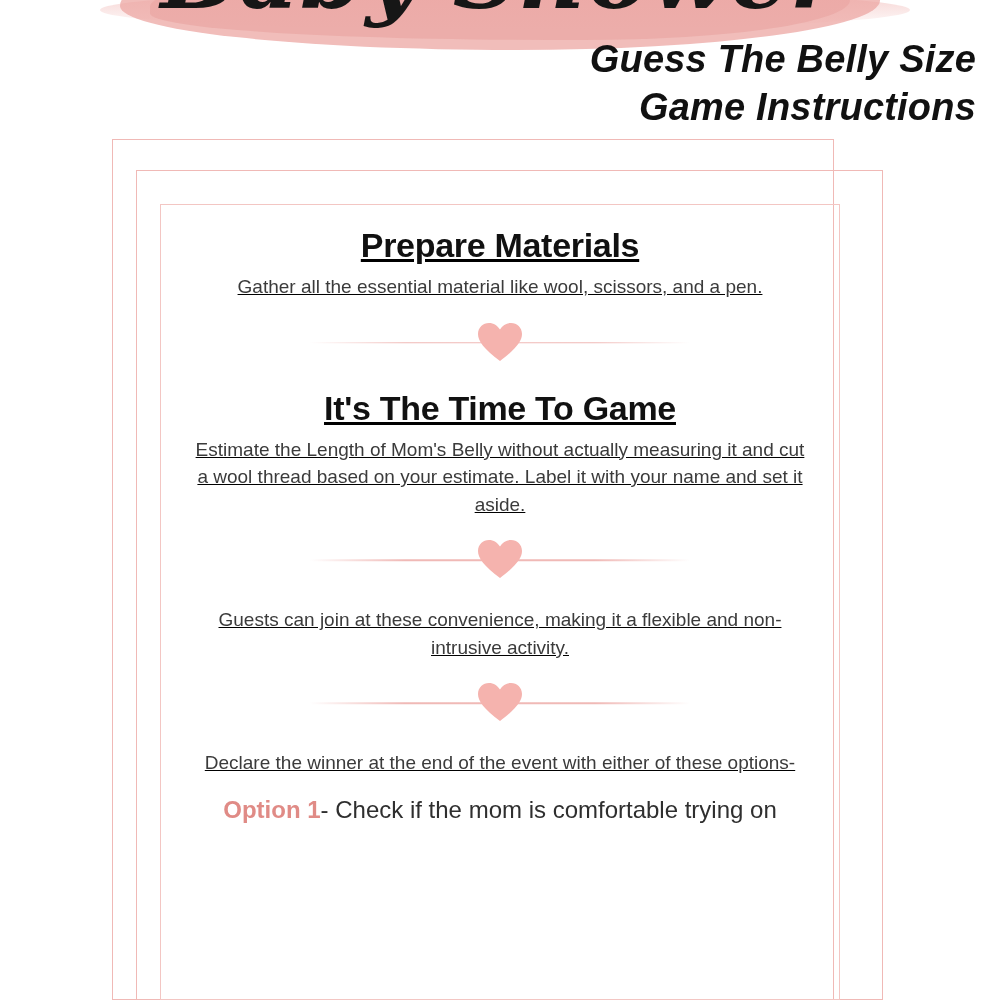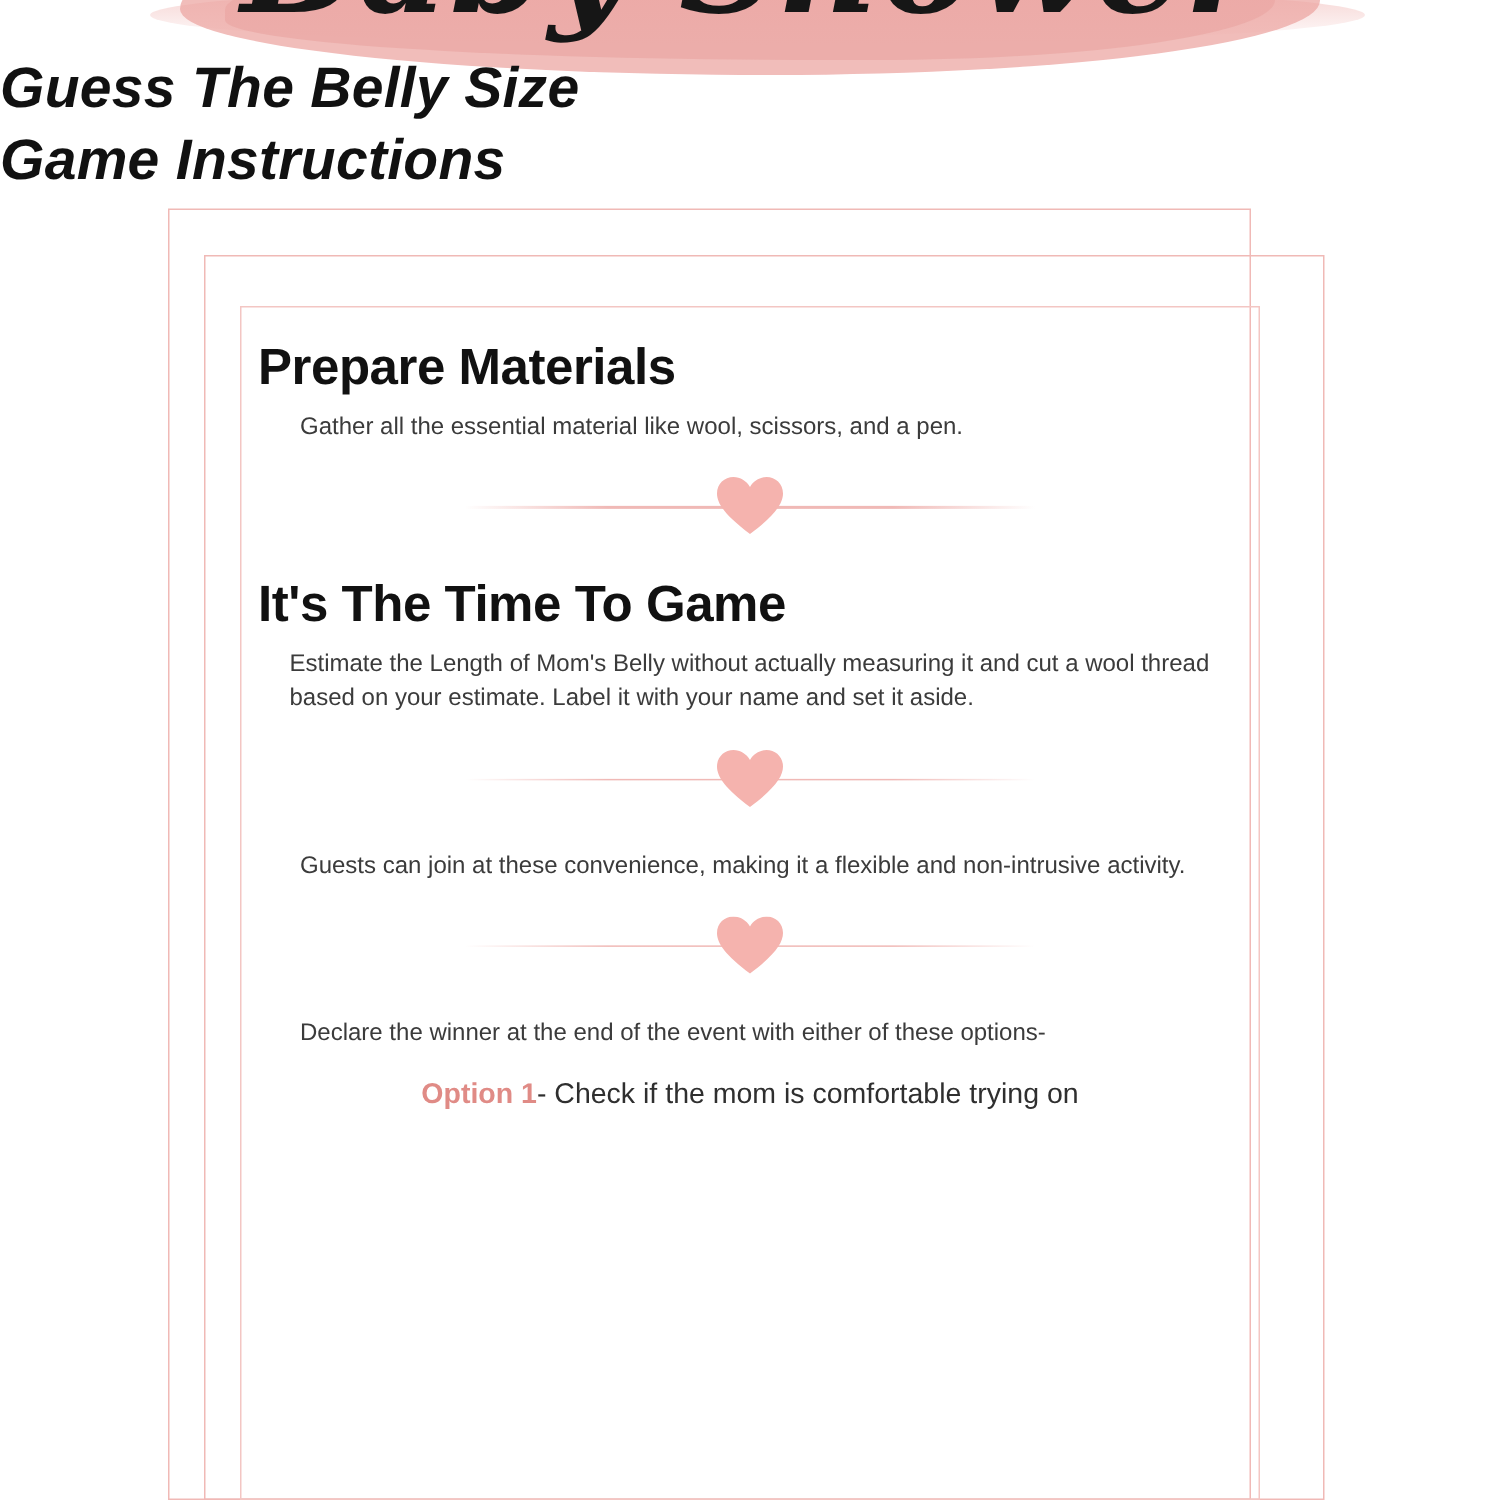--- a/index.html
+++ b/index.html
@@ -64,21 +64,21 @@
     overflow: hidden;
     height: 110px;
   }
 
   
   .headline {
     position: absolute;
     top: 36px;
     left: 0;
     width: 976px;
-    text-align: left;
+    text-align: right;
     font-family: "Liberation Sans", sans-serif;
     font-weight: bold;
     font-style: italic;
     font-size: 38px;
     line-height: 1.25;
     color: #111111;
     letter-spacing: .2px;
   }
   .headline .l2 { display: block; }
 
@@ -95,33 +95,33 @@
   
   .content {
     position: absolute;
     left: 160px;
     top: 204px;
     width: 680px;
     box-sizing: border-box;
     padding: 22px 12px 0 12px;
   }
 
-  .section { text-align: left; }
+  .section { text-align: center; text-decoration: underline; }
 
   .sec-title {
     font-family: "Liberation Sans", sans-serif;
     font-weight: bold;
     font-size: 34px;
     color: #111111;
     letter-spacing: -0.3px;
     margin: 0 0 8px 0;
   }
   .sec-body {
     font-family: "Liberation Sans", sans-serif;
-    font-size: 16px;
+    font-size: 19px;
     line-height: 1.45;
     color: #3b3b3b;
     margin: 0 auto;
     max-width: 600px;
   }
   .sec-body.wide { max-width: 614px; }
 
   
   .divider {
     position: relative;
@@ -143,21 +143,21 @@
     top: 50%;
     transform: translate(-50%, -50%);
     width: 44px;
     height: 40px;
   }
   .heart svg { display: block; width: 44px; height: 40px; }
 
   
   .option-line {
     font-family: "Liberation Sans", sans-serif;
-    font-size: 19px;
+    font-size: 24px;
     line-height: 1.45;
     color: #2f2f2f;
     margin: 12px auto 0 auto;
     max-width: 620px;
     text-align: center;
   }
   .option-label {
     color: #e08b86;
     font-weight: bold;
   }

